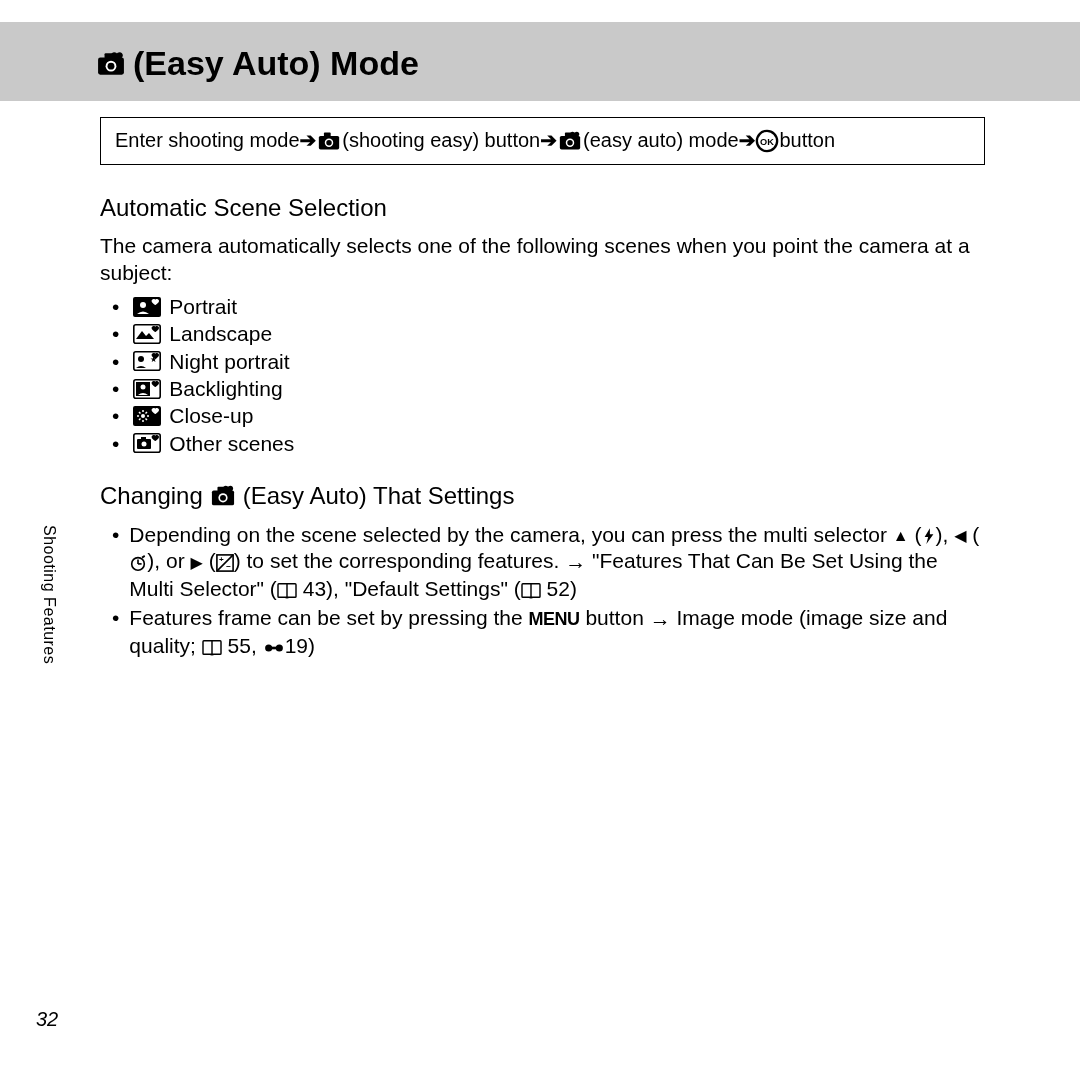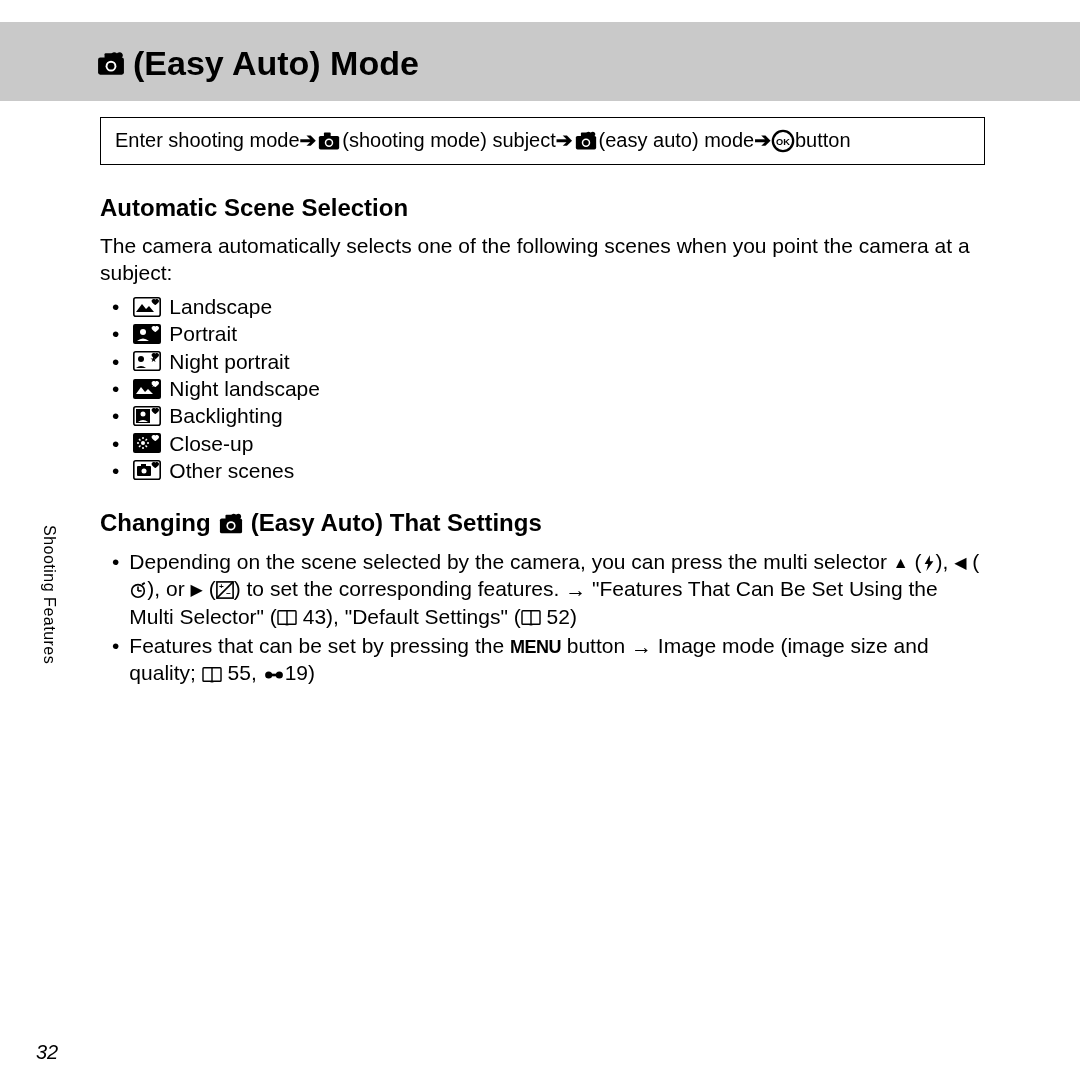--- a/index.html
+++ b/index.html
@@ -35,21 +35,21 @@
     padding: 10px 14px;
     font-size: 20px;
     display: flex;
     flex-wrap: wrap;
     align-items: center;
     gap: 0;
     margin-bottom: 28px;
   }
   .subhead {
     font-size: 24px;
-    font-weight: 700;
+    font-weight: 400;
     margin-bottom: 10px;
     display: flex;
     align-items: center;
     gap: 6px;
   }
   .para { margin-bottom: 6px; }
   ul.scene-list {
     list-style: none;
     margin: 4px 0 24px 0;
   }
@@ -83,21 +83,21 @@
     position: absolute;
     left: 40px;
     top: 525px;
     writing-mode: vertical-rl;
     font-size: 16px;
     letter-spacing: 0.5px;
   }
   .page-num {
     position: absolute;
     left: 36px;
-    bottom: 16px;
+    bottom: 49px;
     font-style: italic;
     font-size: 20px;
   }
   .icon {
     display: inline-flex;
     vertical-align: middle;
     flex-shrink: 0;
   }
   .arrow-r::after { content: "➔"; font-weight: 700; }
   .arrow-r-thin::after { content: "→"; }
@@ -180,21 +180,21 @@
 
 
   <div class="nav-box">
     <span>Enter shooting mode</span>
     <span class="icon arrow-r"></span>
     <span class="icon">
         <svg width="26" height="22" viewBox="0 0 28 26">
           <use href="#cam-plain"></use>
         </svg>
       </span>
-    <span>(shooting mode) subject</span>
+    <span>(shooting easy) button</span>
     <span class="icon arrow-r"></span>
     <span class="icon">
         <svg width="26" height="22" viewBox="0 0 28 26">
           <use href="#cam-heart"></use>
         </svg>
       </span>
     <span>(easy auto) mode</span>
     <span class="icon arrow-r"></span>
     <span class="icon">
         <svg width="24" height="24" viewBox="0 0 26 26">
@@ -204,56 +204,46 @@
     <span>button</span>
   </div>
 
   <h2 class="subhead">Automatic Scene Selection</h2>
   <p class="para">The camera automatically selects one of the following scenes when you point the camera at a subject:</p>
 
   <ul class="scene-list">
     <li>
       <span class="icon">
           <svg width="28" height="20" viewBox="0 0 28 20">
-            <use href="#badge-outline"></use>
-            <path d="M3 15 L9 7 L13 12 L16 9 L21 15 Z" fill="#000"></path>
-          </svg>
-        </span>
-      <span>Landscape</span>
-    </li>
-    <li>
-      <span class="icon">
-          <svg width="28" height="20" viewBox="0 0 28 20">
             <use href="#badge"></use>
             <path d="M10 5 a3 3 0 1 1 0 6 a3 3 0 1 1 0 -6" fill="#fff"></path>
             <path d="M4 17 q6 -5 12 0" fill="#fff"></path>
           </svg>
         </span>
       <span>Portrait</span>
+    </li>
+    <li>
+      <span class="icon">
+          <svg width="28" height="20" viewBox="0 0 28 20">
+            <use href="#badge-outline"></use>
+            <path d="M3 15 L9 7 L13 12 L16 9 L21 15 Z" fill="#000"></path>
+          </svg>
+        </span>
+      <span>Landscape</span>
     </li>
     <li>
       <span class="icon">
           <svg width="28" height="20" viewBox="0 0 28 20">
             <use href="#badge-outline"></use>
             <circle cx="8" cy="8" r="3" fill="#000"></circle>
             <path d="M3 17 q5 -4 10 0" fill="#000"></path>
             <text x="17" y="11" font-size="8" fill="#000">★</text>
           </svg>
         </span>
       <span>Night portrait</span>
-    </li>
-    <li>
-      <span class="icon">
-          <svg width="28" height="20" viewBox="0 0 28 20">
-            <use href="#badge"></use>
-            <path d="M3 15 L8 8 L12 13 L15 10 L20 15 Z" fill="#fff"></path>
-            <text x="18" y="8" font-size="7" fill="#fff">★</text>
-          </svg>
-        </span>
-      <span>Night landscape</span>
     </li>
     <li>
       <span class="icon">
           <svg width="28" height="20" viewBox="0 0 28 20">
             <use href="#badge-outline"></use>
             <rect x="3" y="3" width="14" height="14" fill="#000"></rect>
             <circle cx="10" cy="8" r="2.5" fill="#fff"></circle>
             <path d="M5 16 q5 -4 10 0" fill="#fff"></path>
           </svg>
         </span>
@@ -332,21 +322,21 @@
         <span>43), "Default Settings" (</span><span class="icon">
             <svg width="20" height="18" viewBox="0 0 22 20">
               <use href="#book"></use>
             </svg>
           </span>
         <span>52)</span>
       </div>
     </li>
     <li>
       <div>
-        <span>Features that can be set by pressing the</span>
+        <span>Features frame can be set by pressing the</span>
         <span class="menu-txt">MENU</span>
         <span>button</span>
         <span class="icon arrow-r-thin"></span>
         <span>Image mode (image size and quality;</span>
         <span class="icon">
             <svg width="20" height="18" viewBox="0 0 22 20">
               <use href="#book"></use>
             </svg>
           </span>
         <span>55,</span>

